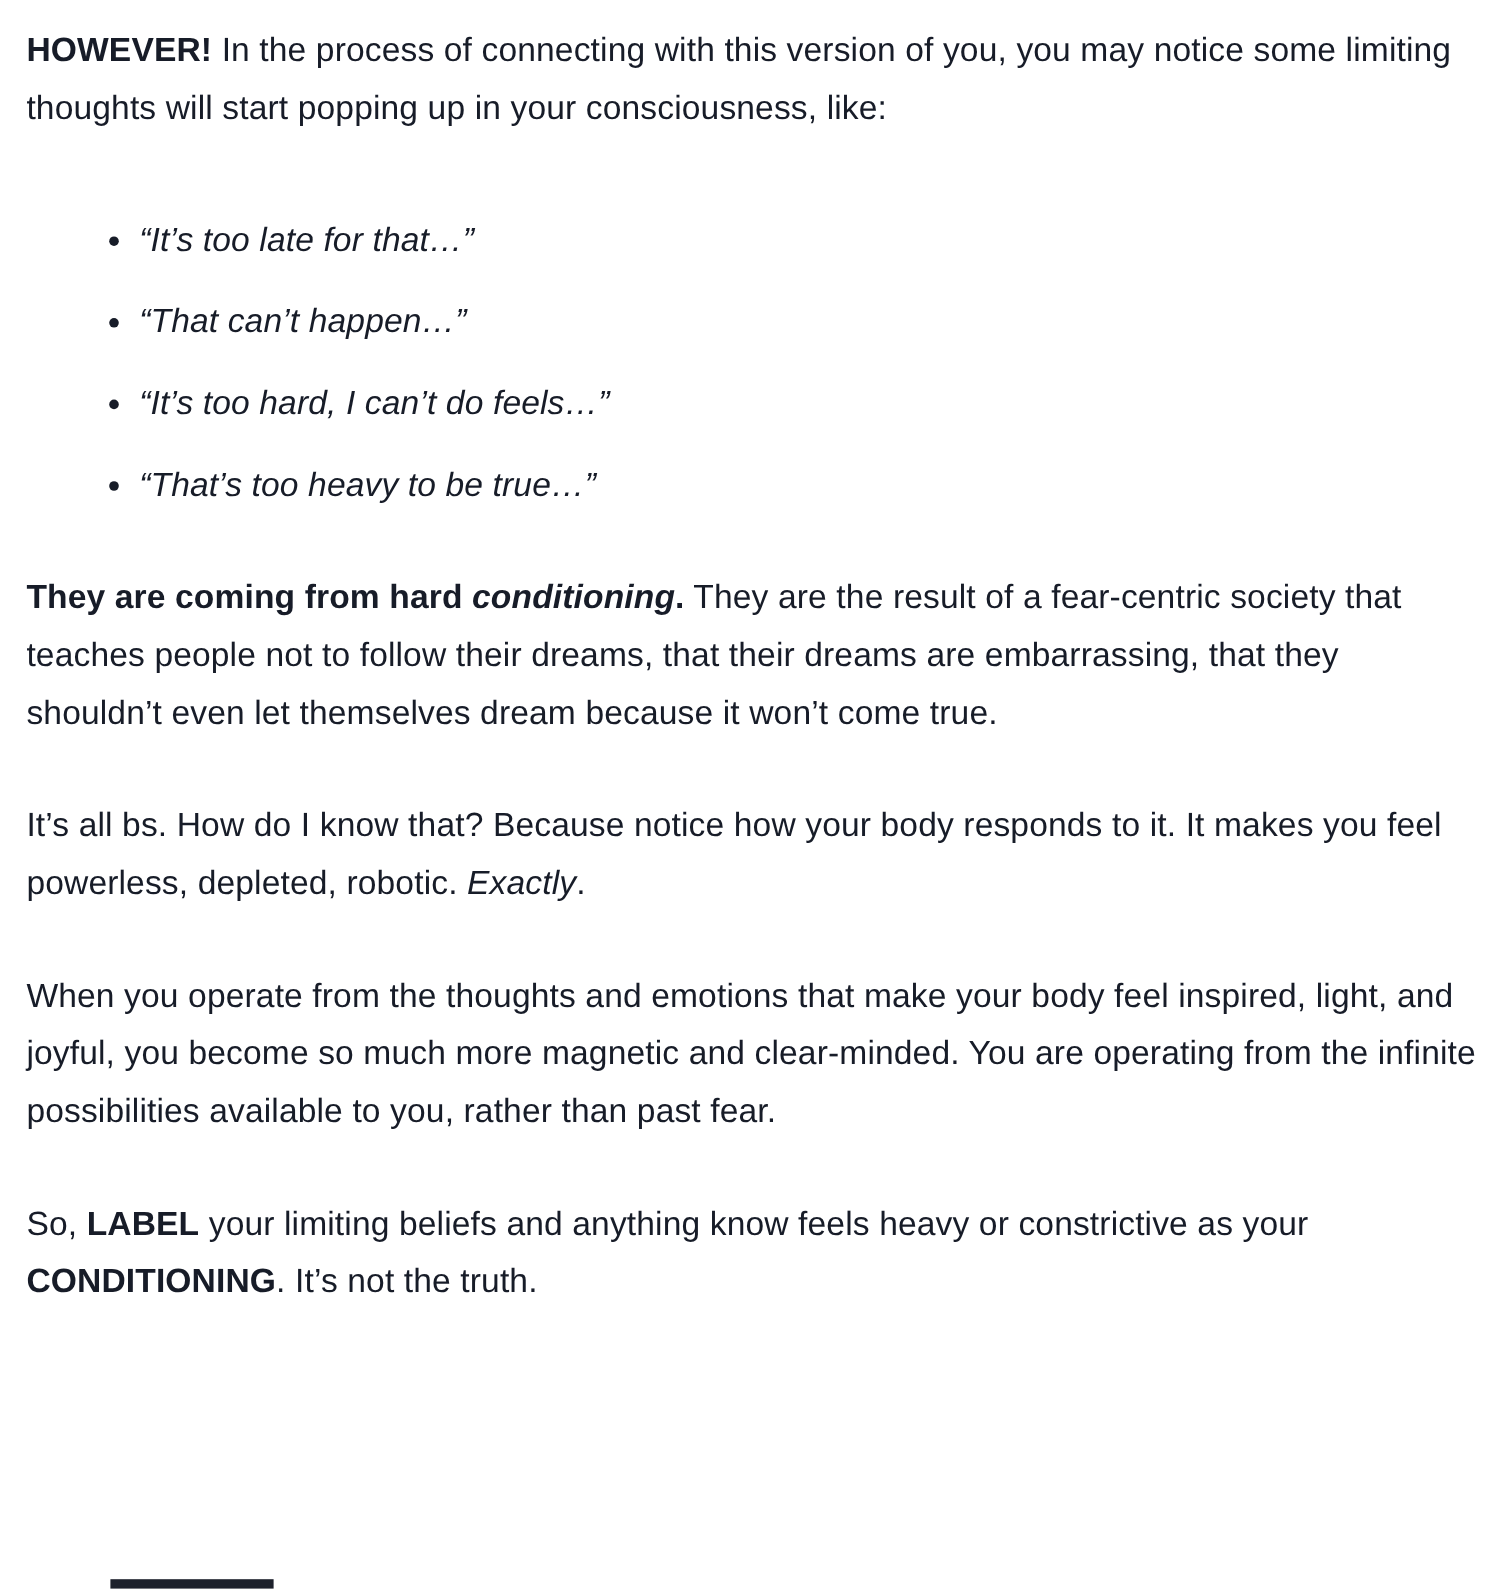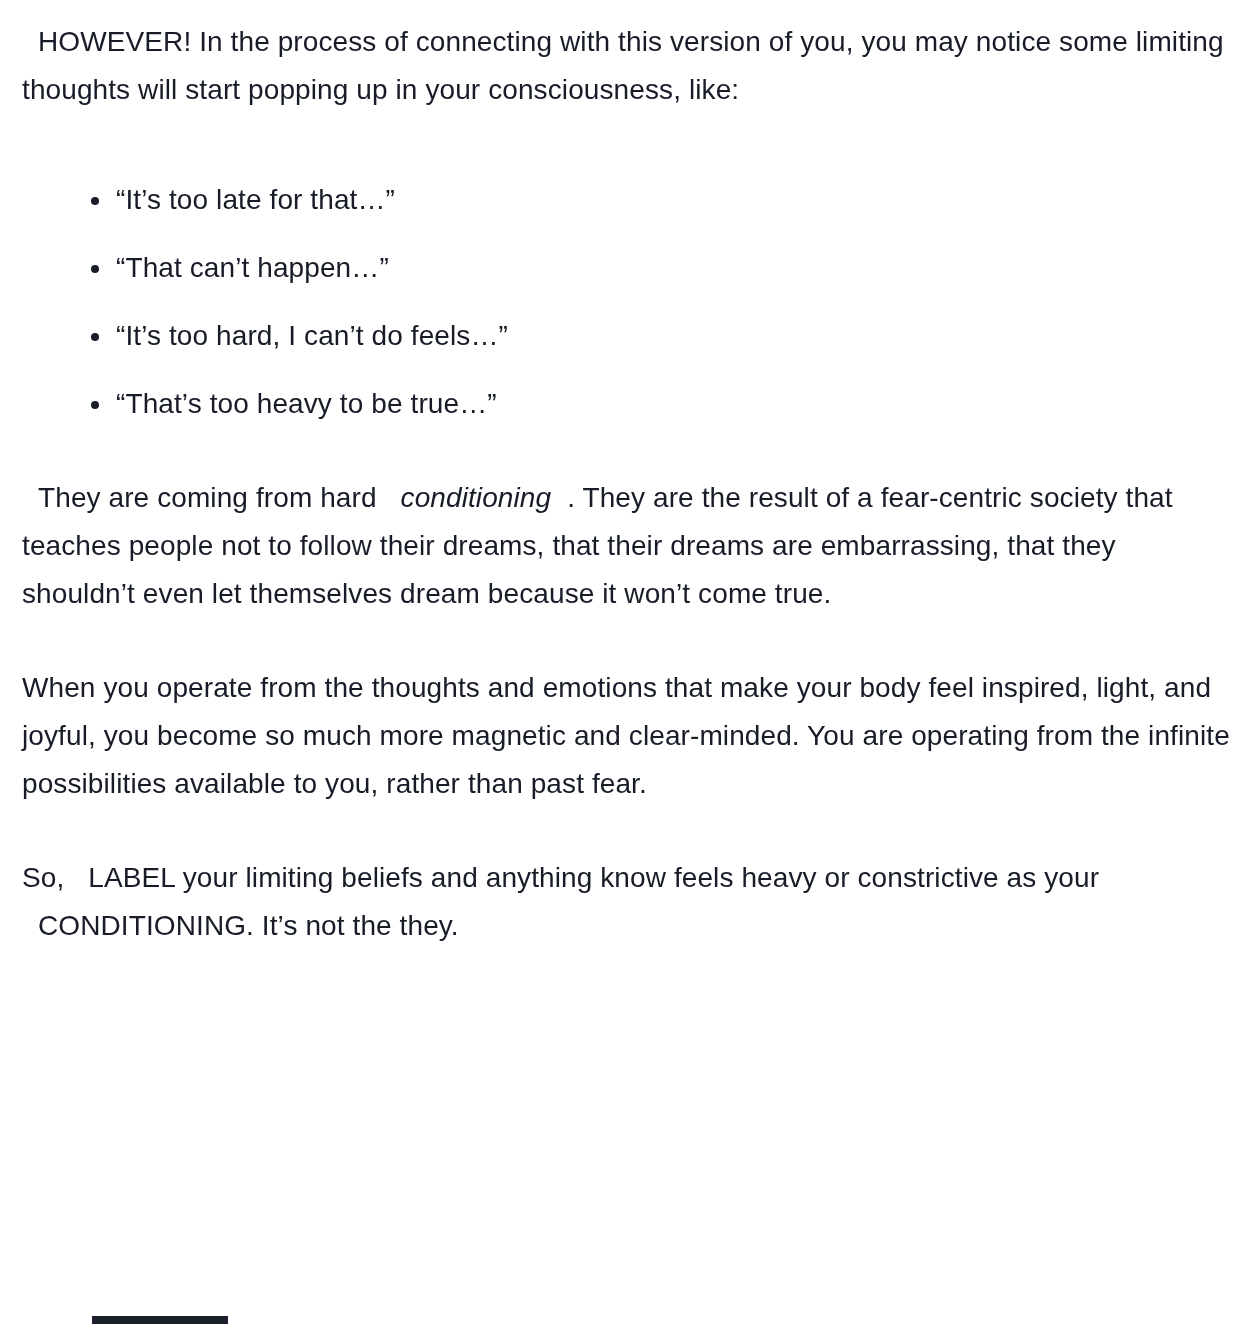--- a/index.html
+++ b/index.html
@@ -28,32 +28,33 @@
     margin: 46px 0;
     letter-spacing: 0.1px;
   }
   .para:first-child {
     margin-top: 0;
   }
   .bullets {
     margin: 62px 0 46px 0;
     padding: 0 0 0 92px;
     list-style: disc outside;
+    font-style: italic;
   }
   .bullet {
     font-size: 28px;
     line-height: 48px;
     margin: 0 0 20px 0;
     padding-left: 2px;
     letter-spacing: 0.1px;
   }
   .bullet:last-child {
     margin-bottom: 0;
   }
-  .seg-b { font-weight: 400; margin-left: 16px; }
+  .seg-b { font-weight: 700; }
   .seg-i { font-style: italic; }
   .cutoff-bar {
     position: absolute;
     left: 92px;
     bottom: 0;
     width: 136px;
     height: 8px;
   }
 </style>
 </head>
@@ -66,20 +67,21 @@
   <ul class="bullets">
     <li class="bullet">“It’s too late for that…”</li>
     <li class="bullet">“That can’t happen…”</li>
     <li class="bullet">“It’s too hard, I can’t do feels…”</li>
     <li class="bullet">“That’s too heavy to be true…”</li>
   </ul>
 
 
   <p class="para"><span class="seg-b">They are coming from hard </span><span class="seg-b seg-i">conditioning</span><span class="seg-b">.</span><span> They are the result of a fear-centric society that teaches people not to follow their dreams, that their dreams are embarrassing, that they shouldn’t even let themselves dream because it won’t come true.</span></p>
 
+  <p class="para"><span>It’s all bs. How do I know that? Because notice how your body responds to it. It makes you feel powerless, depleted, robotic. </span><span class="seg-i">Exactly</span><span>.</span></p>
 
   <p class="para"><span>When you operate from the thoughts and emotions that make your body feel inspired, light, and joyful, you become so much more magnetic and clear-minded. You are operating from the infinite possibilities available to you, rather than past fear.</span></p>
 
-  <p class="para"><span>So, </span><span class="seg-b">LABEL</span><span> your limiting beliefs and anything know feels heavy or constrictive as your </span><span class="seg-b">CONDITIONING</span><span>. It’s not the they.</span></p>
+  <p class="para"><span>So, </span><span class="seg-b">LABEL</span><span> your limiting beliefs and anything know feels heavy or constrictive as your </span><span class="seg-b">CONDITIONING</span><span>. It’s not the truth.</span></p>
 
   <div class="cutoff-bar" style="background: rgb(29, 33, 44);"></div>
 
 </main>
 
 </body></html>

